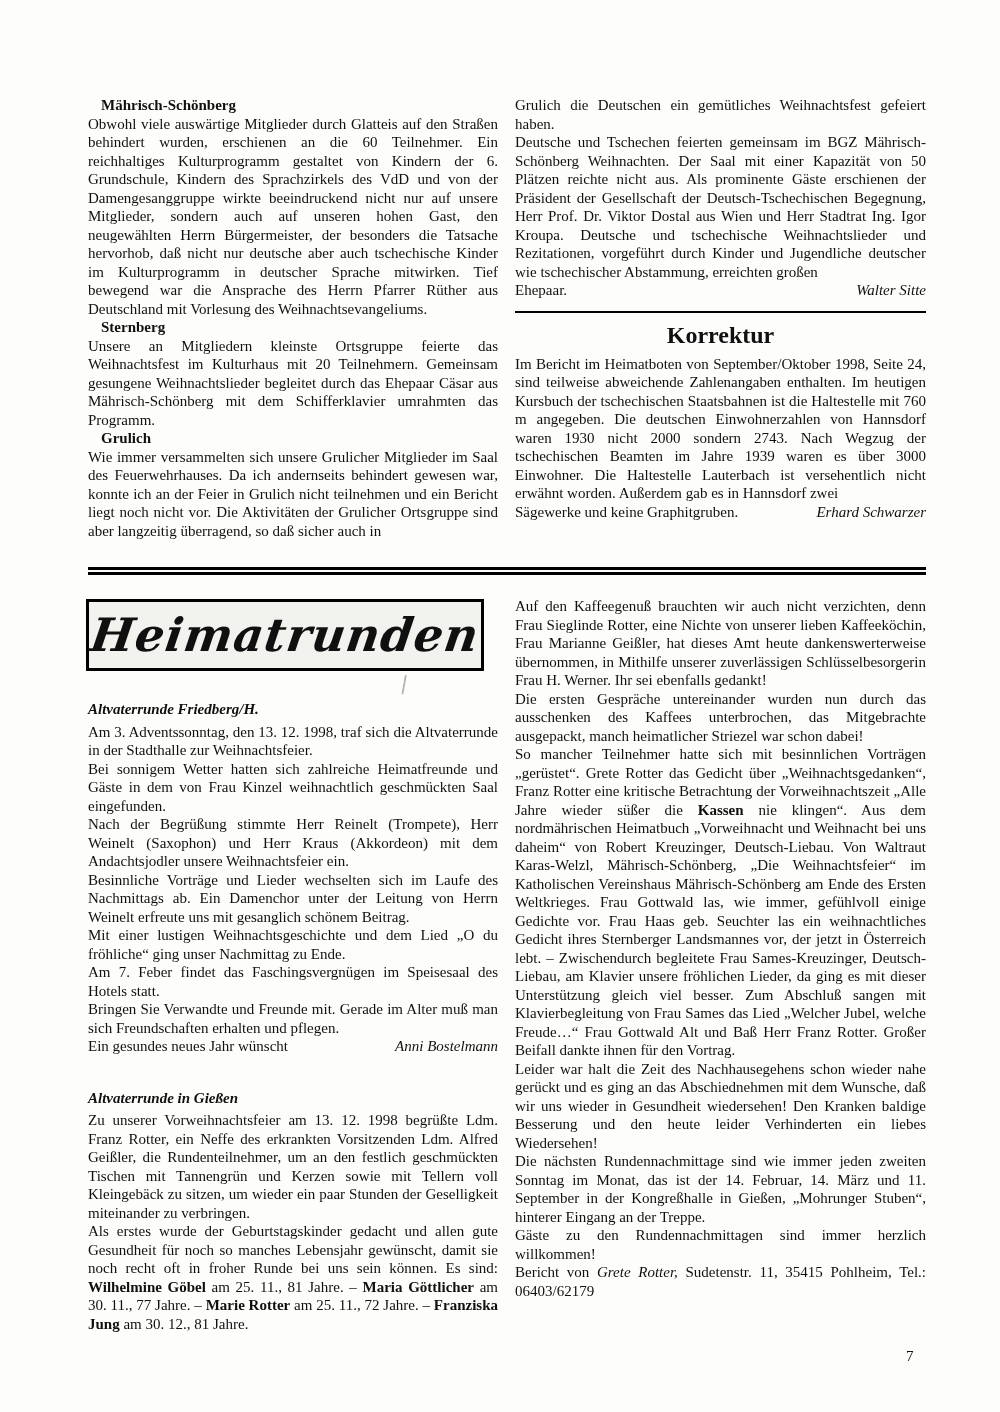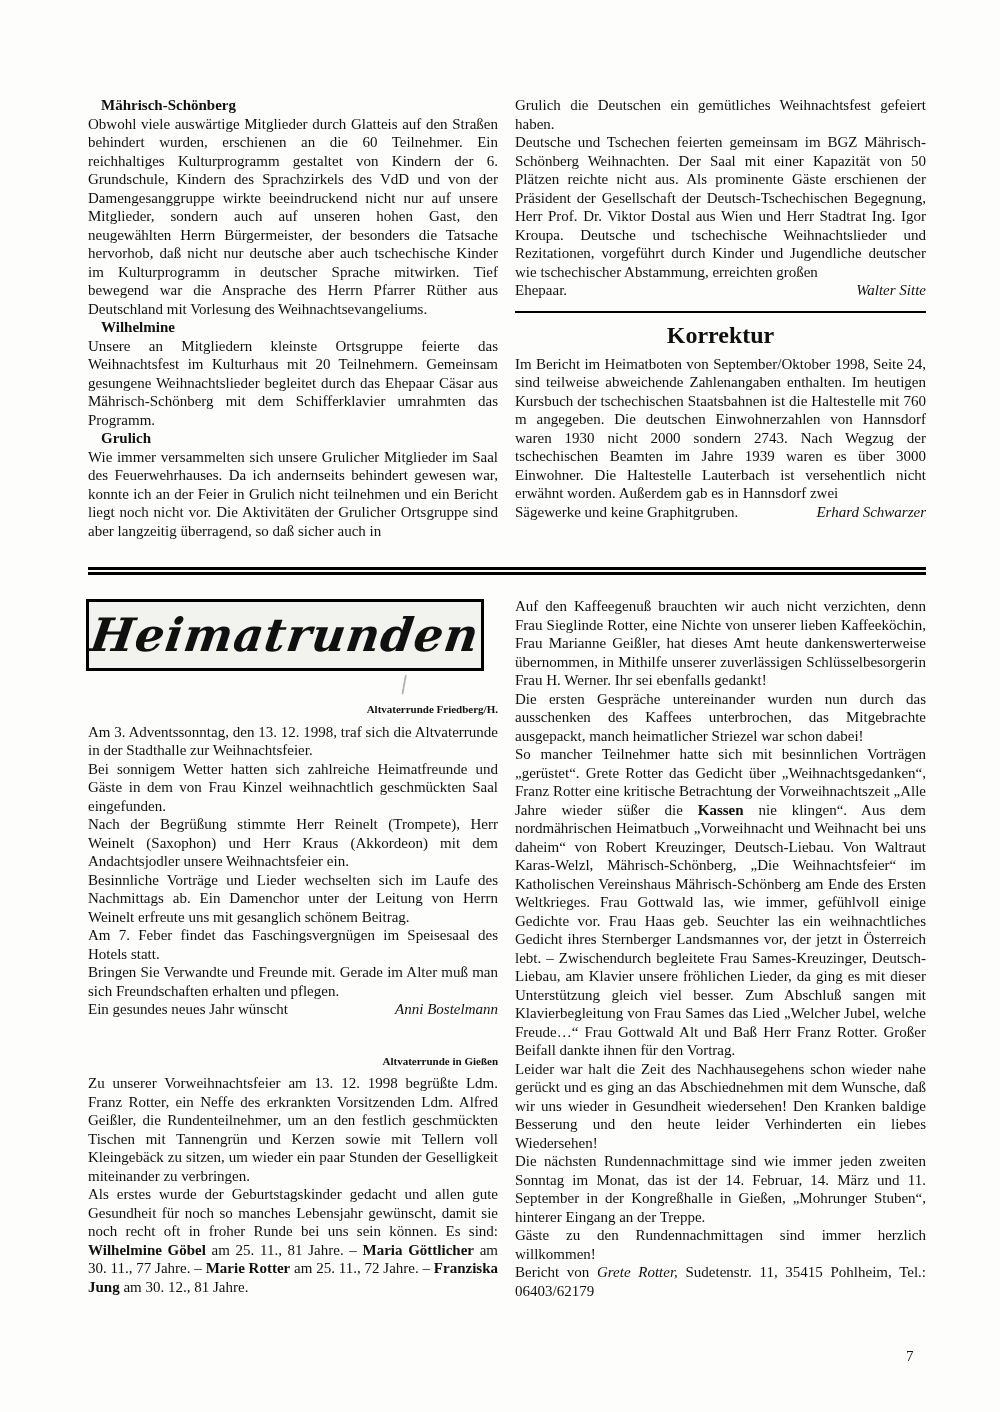--- a/index.html
+++ b/index.html
@@ -7,21 +7,21 @@
     width:1000px;height:1412px;position:relative;
     background:#fdfdfb;color:#101010;
     font-family:"Liberation Serif", serif;
   }
   .col{
     position:absolute;font-size:15px;line-height:18.5px;
     text-align:justify;hyphens:auto;-webkit-hyphens:auto;
   }
   p.para{margin:0;}
   .h-run{font-weight:bold;margin-left:13px;}
-  .h-center{font-weight:bold;text-align:right;font-size:11px;margin:0 0 4px 0;}
+  .h-center{font-weight:bold;text-align:left;font-size:15px;margin:0 0 4px 0;font-style:italic;}
   .h-center:not(:first-child){margin-top:33px;}
   .title-center{font-weight:bold;text-align:center;font-size:24px;line-height:26px;margin:9px 0 7px 0;}
   .thin-rule{border-top:2px solid #000;margin:11px 0 0 0;height:0;}
   .split-line{display:flex;justify-content:space-between;}
   .b{font-weight:bold;}
   .i{font-style:italic;}
   .double-rule{
     position:absolute;left:88px;top:567px;width:838px;height:8px;
     border-top:3px solid #000;border-bottom:3px solid #000;box-sizing:border-box;
   }
@@ -40,21 +40,21 @@
     position:absolute;left:403px;top:675px;width:4px;height:20px;
     border-left:2px solid #b5b5b0;border-radius:0 0 6px 0;transform:rotate(10deg);
   }
 </style>
 </head>
 <body>
 
 <div class="col" style="left:88px;top:96px;width:410px;">
     <div class="h-run">Mährisch-Schönberg</div>
     <p class="para"><span>Obwohl viele auswärtige Mitglieder durch Glatteis auf den Straßen behindert wurden, erschienen an die 60 Teilnehmer. Ein reichhaltiges Kulturprogramm gestaltet von Kindern der 6. Grundschule, Kindern des Sprachzirkels des VdD und von der Damengesanggruppe wirkte beeindruckend nicht nur auf unsere Mitglieder, sondern auch auf unseren hohen Gast, den neugewählten Herrn Bürgermeister, der besonders die Tatsache hervorhob, daß nicht nur deutsche aber auch tschechische Kinder im Kulturprogramm in deutscher Sprache mitwirken. Tief bewegend war die Ansprache des Herrn Pfarrer Rüther aus Deutschland mit Vorlesung des Weihnachtsevangeliums.</span></p>
-    <div class="h-run">Wilhelmine</div>
+    <div class="h-run">Sternberg</div>
     <p class="para"><span>Unsere an Mitgliedern kleinste Ortsgruppe feierte das Weihnachtsfest im Kulturhaus mit 20 Teilnehmern. Gemeinsam gesungene Weihnachtslieder begleitet durch das Ehepaar Cäsar aus Mährisch-Schönberg mit dem Schifferklavier umrahmten das Programm.</span></p>
     <div class="h-run">Grulich</div>
     <p class="para"><span>Wie immer versammelten sich unsere Grulicher Mitglieder im Saal des Feuerwehrhauses. Da ich andernseits behindert gewesen war, konnte ich an der Feier in Grulich nicht teilnehmen und ein Bericht liegt noch nicht vor. Die Aktivitäten der Grulicher Ortsgruppe sind aber langzeitig überragend, so daß sicher auch in</span></p>
   </div>
 
 <div class="col" style="left:515px;top:96px;width:411px;">
     <p class="para"><span>Grulich die Deutschen ein gemütliches Weihnachtsfest gefeiert haben.</span></p>
     <p class="para"><span>Deutsche und Tschechen feierten gemeinsam im BGZ Mährisch-Schönberg Weihnachten. Der Saal mit einer Kapazität von 50 Plätzen reichte nicht aus. Als prominente Gäste erschienen der Präsident der Gesellschaft der Deutsch-Tschechischen Begegnung, Herr Prof. Dr. Viktor Dostal aus Wien und Herr Stadtrat Ing. Igor Kroupa. Deutsche und tschechische Weihnachtslieder und Rezitationen, vorgeführt durch Kinder und Jugendliche deutscher wie tschechischer Abstammung, erreichten großen</span></p>
     <div class="split-line">
       <span><span>Ehepaar.</span></span>
@@ -75,20 +75,21 @@
   <span class="logo-text">Heimatrunden</span>
 </div>
 <div class="scan-artifact"></div>
 
 <div class="col" style="left:88px;top:700px;width:410px;">
     <div class="h-center">Altvaterrunde Friedberg/H.</div>
     <p class="para"><span>Am 3. Adventssonntag, den 13. 12. 1998, traf sich die Altvaterrunde in der Stadthalle zur Weihnachtsfeier.</span></p>
     <p class="para"><span>Bei sonnigem Wetter hatten sich zahlreiche Heimatfreunde und Gäste in dem von Frau Kinzel weihnachtlich geschmückten Saal eingefunden.</span></p>
     <p class="para"><span>Nach der Begrüßung stimmte Herr Reinelt (Trompete), Herr Weinelt (Saxophon) und Herr Kraus (Akkordeon) mit dem Andachtsjodler unsere Weihnachtsfeier ein.</span></p>
     <p class="para"><span>Besinnliche Vorträge und Lieder wechselten sich im Laufe des Nachmittags ab. Ein Damenchor unter der Leitung von Herrn Weinelt erfreute uns mit gesanglich schönem Beitrag.</span></p>
+    <p class="para"><span>Mit einer lustigen Weihnachtsgeschichte und dem Lied „O du fröhliche“ ging unser Nachmittag zu Ende.</span></p>
     <p class="para"><span>Am 7. Feber findet das Faschingsvergnügen im Speisesaal des Hotels statt.</span></p>
     <p class="para"><span>Bringen Sie Verwandte und Freunde mit. Gerade im Alter muß man sich Freundschaften erhalten und pflegen.</span></p>
     <div class="split-line">
       <span><span>Ein gesundes neues Jahr wünscht</span></span>
       <span><span class="i">Anni Bostelmann</span></span>
     </div>
     <div class="h-center">Altvaterrunde in Gießen</div>
     <p class="para"><span>Zu unserer Vorweihnachtsfeier am 13. 12. 1998 begrüßte Ldm. Franz Rotter, ein Neffe des erkrankten Vorsitzenden Ldm. Alfred Geißler, die Rundenteilnehmer, um an den festlich geschmückten Tischen mit Tannengrün und Kerzen sowie mit Tellern voll Kleingebäck zu sitzen, um wieder ein paar Stunden der Geselligkeit miteinander zu verbringen.</span></p>
     <p class="para"><span>Als erstes wurde der Geburtstagskinder gedacht und allen gute Gesundheit für noch so manches Lebensjahr gewünscht, damit sie noch recht oft in froher Runde bei uns sein können. Es sind: </span><span class="b">Wilhelmine Göbel</span><span> am 25. 11., 81 Jahre. – </span><span class="b">Maria Göttlicher</span><span> am 30. 11., 77 Jahre. – </span><span class="b">Marie Rotter</span><span> am 25. 11., 72 Jahre. – </span><span class="b">Franziska Jung</span><span> am 30. 12., 81 Jahre.</span></p>
   </div>

